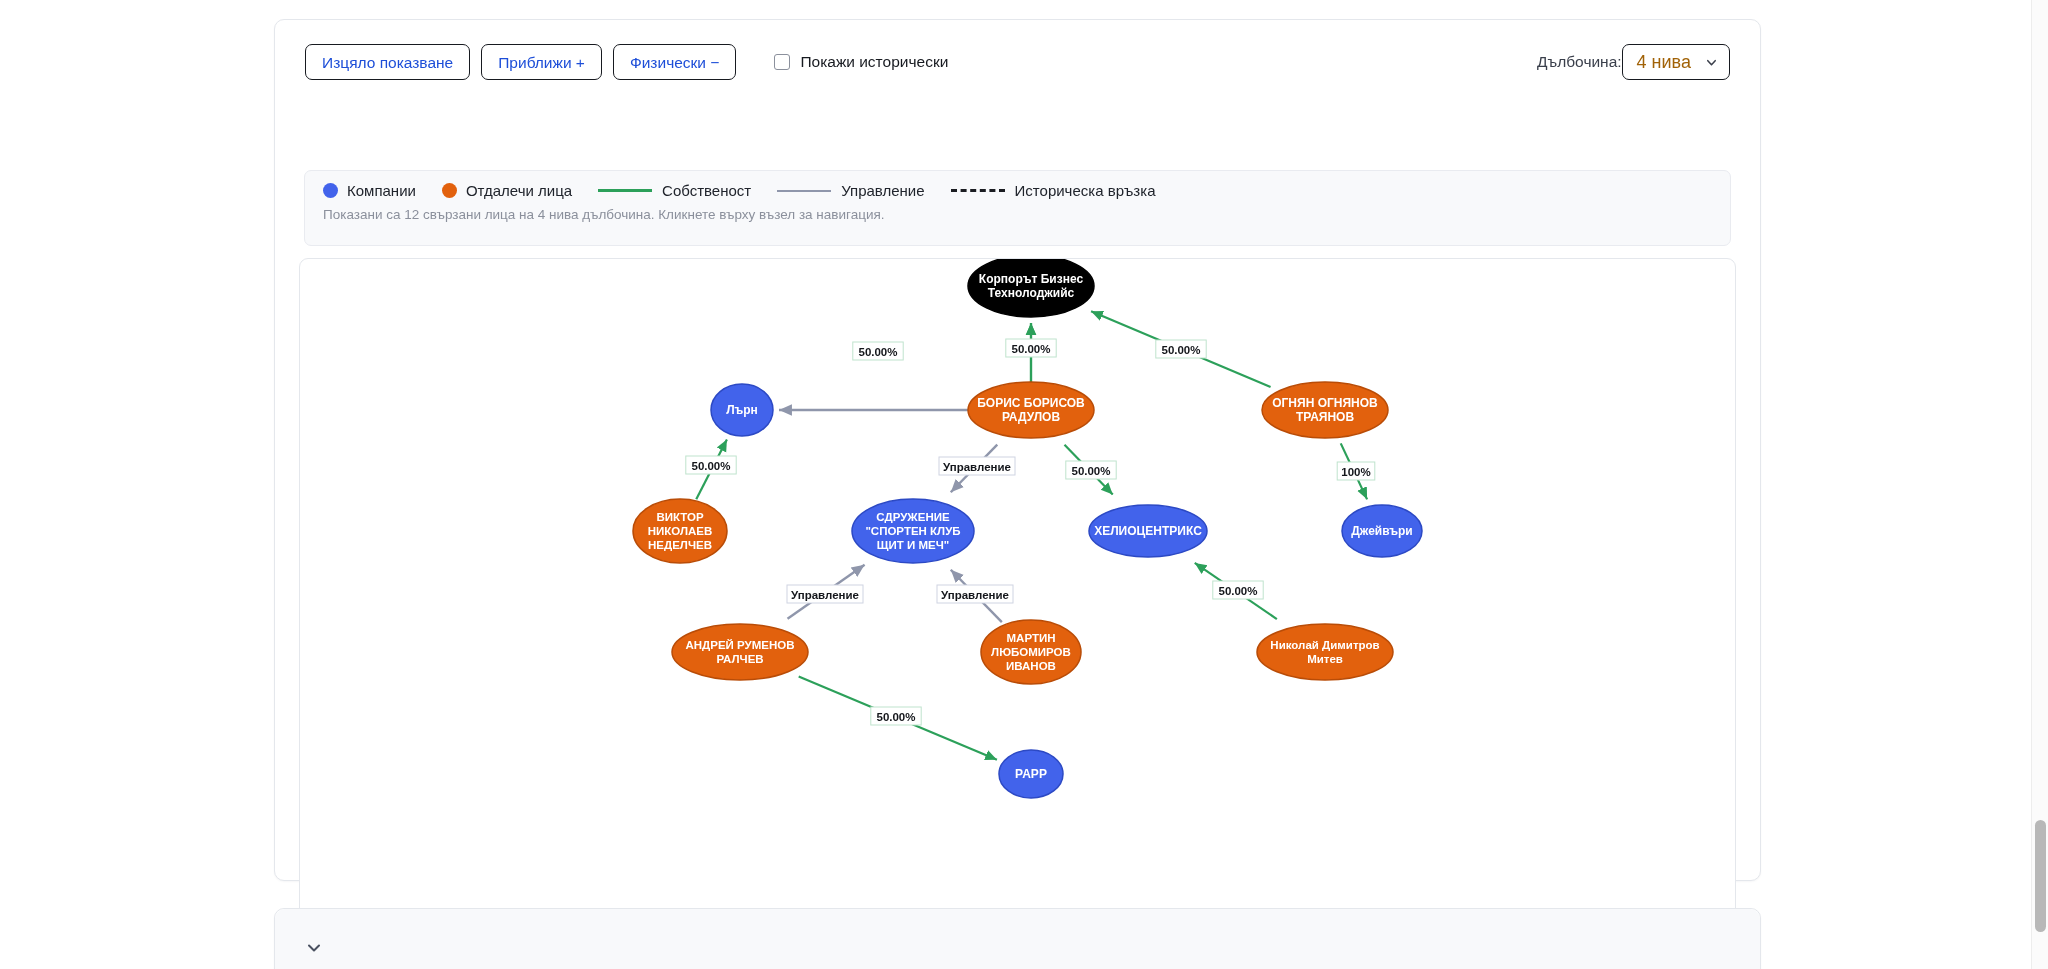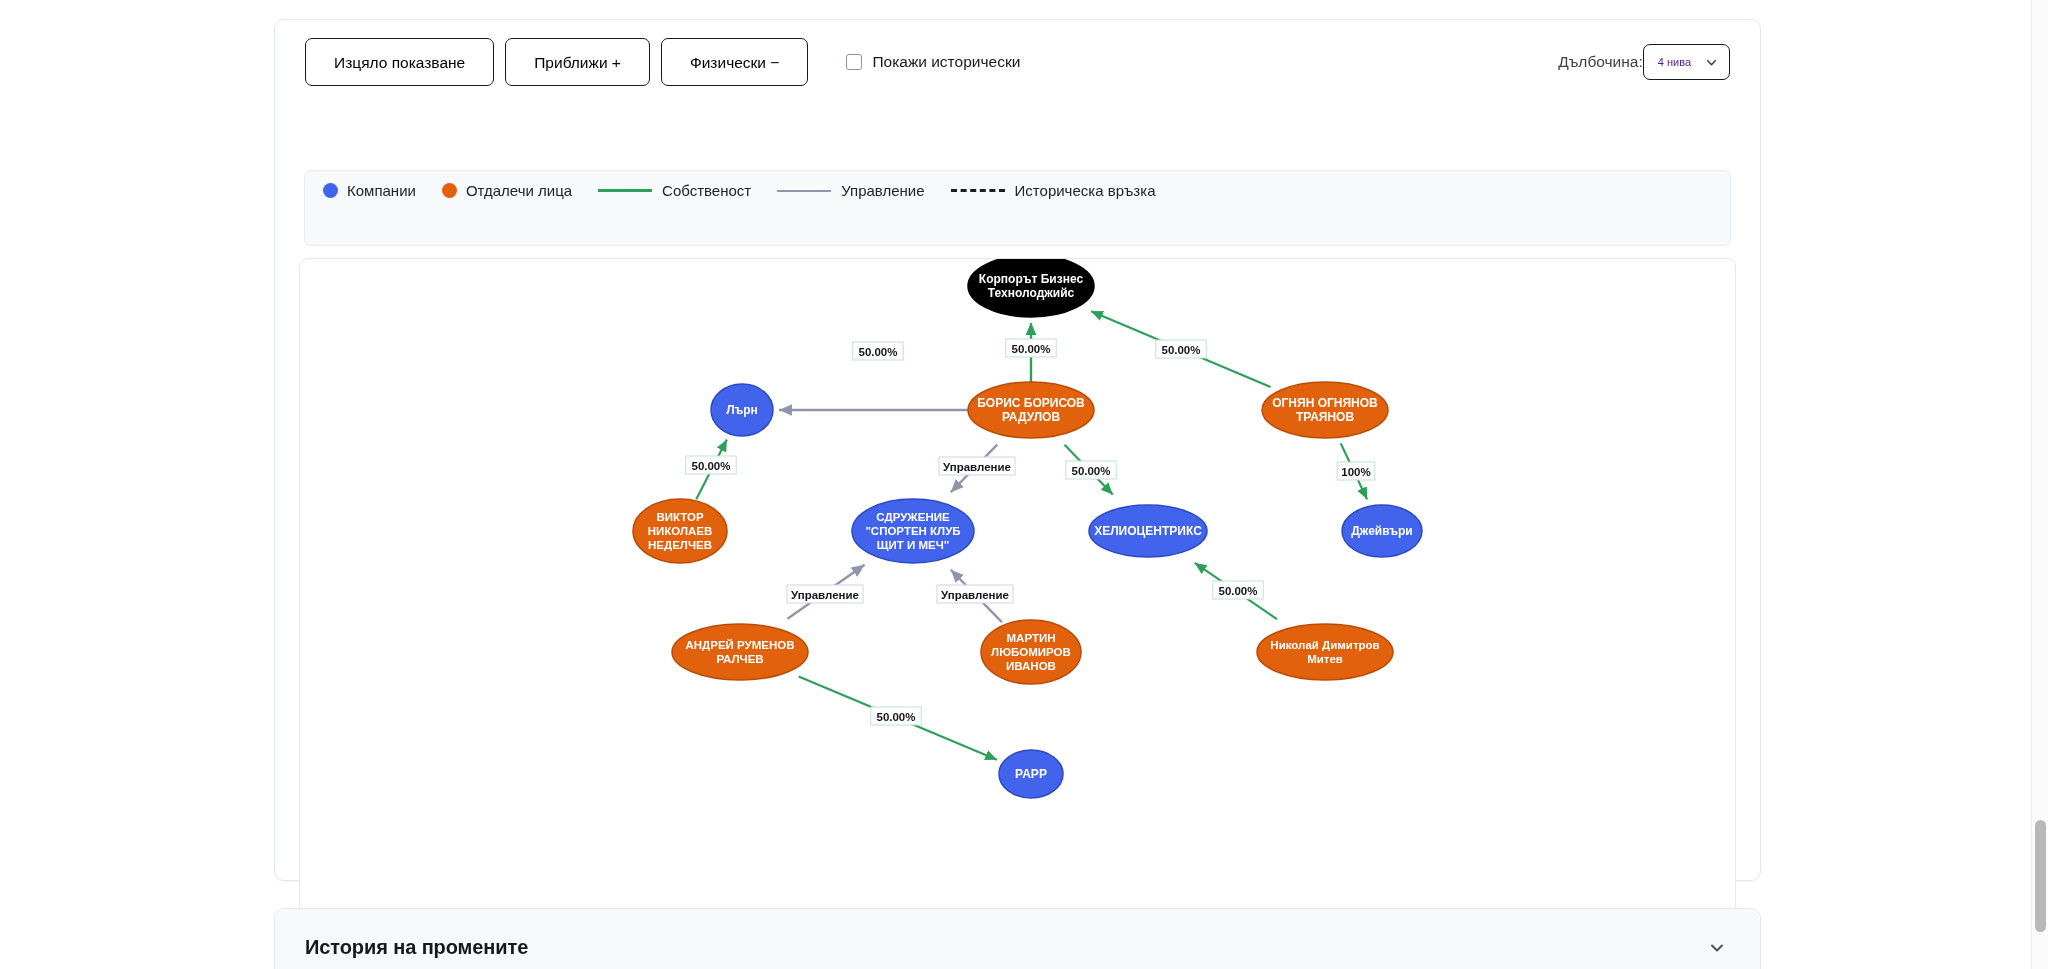--- a/index.html
+++ b/index.html
@@ -40,28 +40,28 @@
   }
   .chev { width:18px; height:18px; flex:0 0 auto; color:#4a5160; }
   .chev svg { display:block; }
 
   .toolbar {
     display:flex; align-items:center;
     padding:22px 30px 0 30px;
     height:62px;
   }
   .btn {
-    height:48px;
+    height:36px;
     border:1.5px solid #171a20;
     border-radius:7px;
     background:#ffffff;
-    color:#000000;
+    color:#1d4ed8;
     font-size:15.5px;
     font-family:"Liberation Sans", sans-serif;
-    padding:0 28px;
+    padding:0 16px;
     margin-right:11px;
     cursor:pointer;
     white-space:nowrap;
     line-height:33px;
   }
   .chk-wrap { display:flex; align-items:center; margin-left:27px; cursor:pointer; }
   .chk {
     width:16px; height:16px;
     border:1.5px solid #8b909c;
     border-radius:3px;
@@ -77,21 +77,21 @@
   .depth-label { font-size:15.5px; color:#3a3f4b; margin-right:0; white-space:nowrap; }
   .depth-select {
     height:36px; min-width:82px;
     border:1.5px solid #171a20;
     border-radius:7px;
     background:#fff;
     display:flex; align-items:center;
     padding:0 11px 0 14px;
     cursor:pointer;
   }
-  .depth-value { font-size:11px; color:#4c1d95; white-space:nowrap; }
+  .depth-value { font-size:18px; color:#a16207; white-space:nowrap; }
   .depth-caret { margin-left:14px; color:#3a3f4b; display:flex; }
 
   .legend-box {
     position:absolute; left:304px; top:170px;
     width:1427px; height:76px;
     background:#f8f9fb;
     border:1px solid #e9ebf0;
     border-radius:7px;
     padding:11px 18px 0 18px;
   }
@@ -181,20 +181,21 @@
         </div>
         <div class="legend-item">
           <span class="ln ln-solid-gray"></span>
           <span class="legend-text">Управление</span>
         </div>
         <div class="legend-item">
           <span class="ln ln-dashed"></span>
           <span class="legend-text">Историческа връзка</span>
         </div>
       </div>
+    <div class="legend-note">Показани са 12 свързани лица на 4 нива дълбочина. Кликнете върху възел за навигация.</div>
   </div>
 
   <div class="graph-canvas">
     <svg id="graph-svg" width="1437" height="605" viewBox="280 285 1437 605">
         <defs>
           <marker id="arrow-green" viewBox="0 0 10 10" refX="9" refY="5" markerWidth="6" markerHeight="6" orient="auto-start-reverse">
             <path d="M0,1 L9,5 L0,9 z" fill="#2ca05a"></path>
           </marker>
           <marker id="arrow-gray" viewBox="0 0 10 10" refX="9" refY="5" markerWidth="6" markerHeight="6" orient="auto-start-reverse">
             <path d="M0,1 L9,5 L0,9 z" fill="#8f96ab"></path>
@@ -297,21 +298,20 @@
           <rect x="1192.8" y="607" width="50.400000000000006" height="18" fill="#ffffff" stroke="#bfe3cd" stroke-width="1"></rect>
           <text class="edge-label-text" x="1218" y="620.5" font-size="11.5">50.00%</text>
           <rect x="850.8" y="733" width="50.400000000000006" height="18" fill="#ffffff" stroke="#bfe3cd" stroke-width="1"></rect>
           <text class="edge-label-text" x="876" y="746.5" font-size="11.5">50.00%</text>
         </g>
       </svg>
   </div>
 
   <div class="card" id="history-card">
     <div class="card-header">
-      <div class="card-title">История на промените</div>
       <div class="chev">
         <svg viewBox="0 0 18 18" width="18" height="18">
             <path d="M4 6.5 L9 11.5 L14 6.5" fill="none" stroke="currentColor" stroke-width="2" stroke-linecap="round" stroke-linejoin="round"></path>
           </svg>
       </div>
     </div>
   </div>
 
   <div class="scrollbar-track">
     <div class="scrollbar-thumb"></div>

